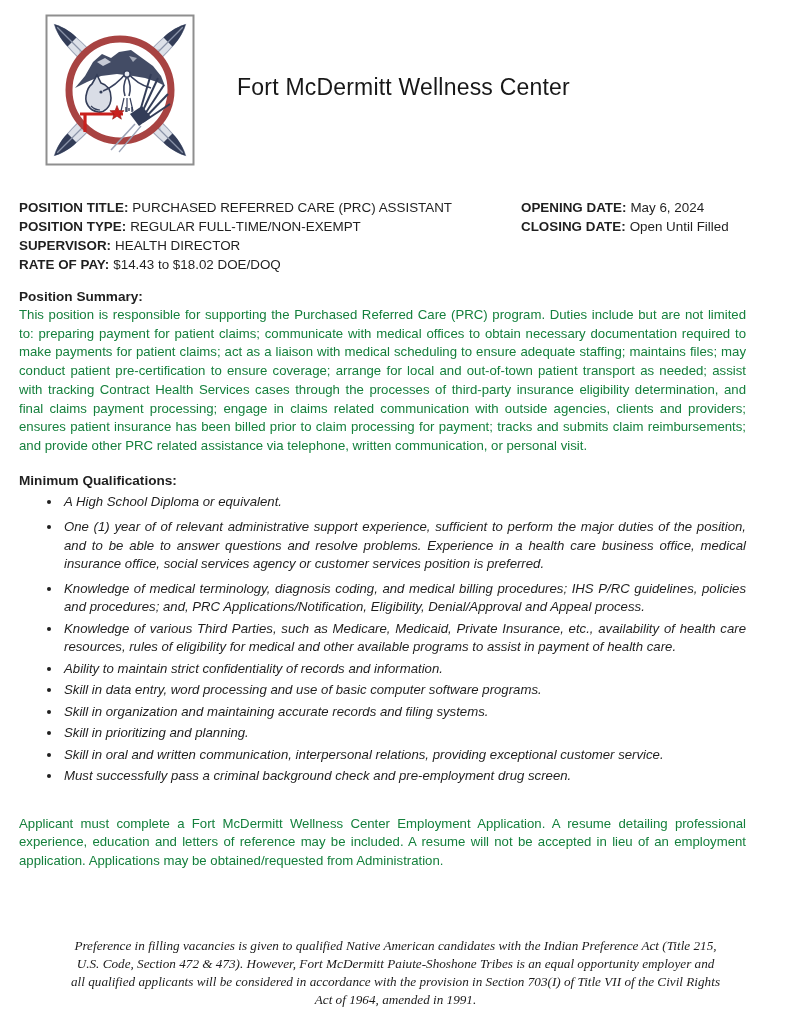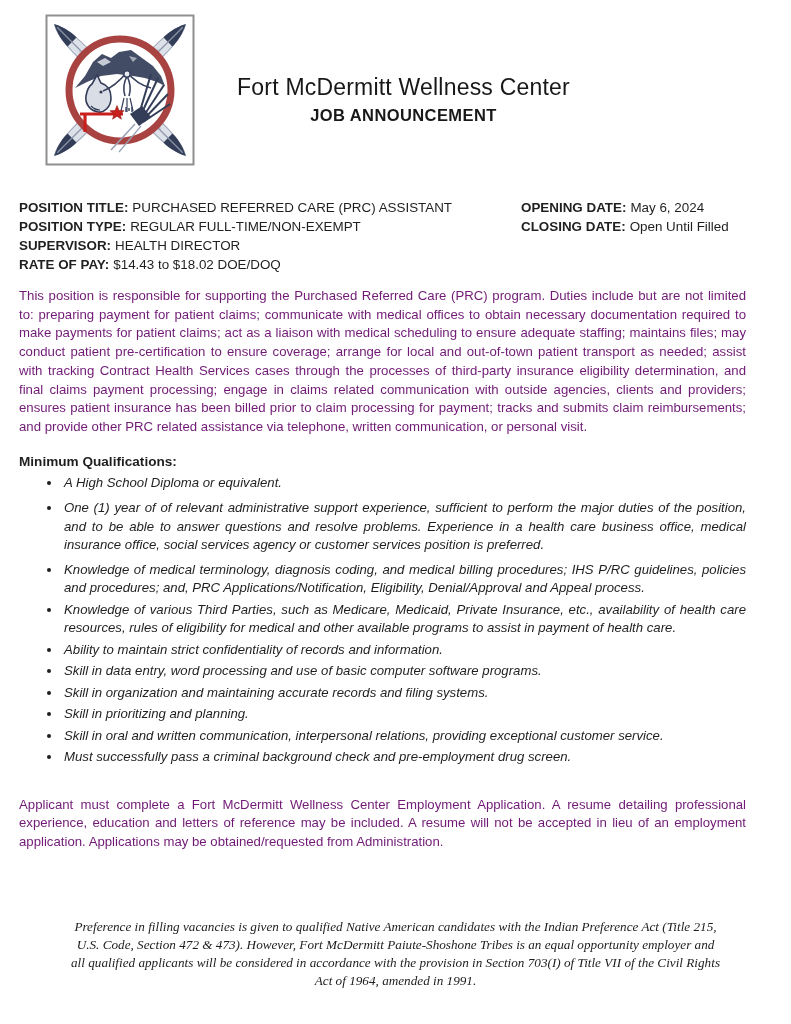--- a/index.html
+++ b/index.html
@@ -52,21 +52,21 @@
   .info-row .val { margin-left: 4px; }
   .info-right { position: absolute; left: 474px; top: 0; margin-left: 28px; }
 
   
   .sec-heading { font-weight: 700; font-size: 13.6px; line-height: 19px; }
   .summary-section { margin-top: 13px; }
   .body-par {
     font-size: 13.2px;
     line-height: 18.7px;
     text-align: justify;
-    color: #701a75;
+    color: #15803d;
   }
 
   
   .quals-section { margin-top: 15px; }
   .quals-list { margin-top: 3px; padding-left: 43px; list-style: disc; font-style: italic; }
   .quals-list li {
     font-size: 13.2px;
     line-height: 18.5px;
     text-align: justify;
     padding-left: 2px;
@@ -160,21 +160,20 @@
         <g>
           <path d="M35,100 L78,100 M40,100 L40,118" fill="none" stroke="#c9201d" stroke-width="3.2"></path>
           <polygon points="72,91.5 73.9,96.5 79.1,96.7 75,100 76.4,105.2 72,102.2 67.6,105.2 69,100 64.9,96.7 70.1,96.5" fill="#c9201d" stroke="#8f1512" stroke-width="0.6"></polygon>
           <path d="M81,93 l0,5 M84,94 l0,3 M87,93 l0,5" stroke="#333d58" stroke-width="1.4"></path>
         </g>
       </svg>
     </div>
 
     <div class="title-block">
       <div class="org-title">Fort McDermitt Wellness Center</div>
-      <div class="doc-type">JOB ANNOUNCEMENT</div>
     </div>
   </div>
 
   <div class="content">
 
     <div class="info-section">
       <div class="info-left">
         <div class="info-row">
           <span class="lbl">POSITION TITLE:</span><span class="val">PURCHASED REFERRED CARE (PRC) ASSISTANT</span>
         </div>
@@ -192,20 +191,21 @@
         <div class="info-row">
           <span class="lbl">OPENING DATE:</span><span class="val">May 6, 2024</span>
         </div>
         <div class="info-row">
           <span class="lbl">CLOSING DATE:</span><span class="val">Open Until Filled</span>
         </div>
       </div>
     </div>
 
     <div class="summary-section">
+      <div class="sec-heading">Position Summary:</div>
       <p class="body-par">This position is responsible for supporting the Purchased Referred Care (PRC) program.  Duties include but are not limited to: preparing payment for patient claims; communicate with medical offices to obtain necessary documentation required to make payments for patient claims; act as a liaison with medical scheduling to ensure adequate staffing; maintains files; may conduct patient pre-certification to ensure coverage; arrange for local and out-of-town patient transport as needed; assist with tracking Contract Health Services cases through the processes of third-party insurance eligibility determination, and final claims payment processing; engage in claims related communication with outside agencies, clients and providers; ensures patient insurance has been billed prior to claim processing for payment; tracks and submits claim reimbursements; and provide other PRC related assistance via telephone, written communication, or personal visit.</p>
     </div>
 
     <div class="quals-section">
       <div class="sec-heading">Minimum Qualifications:</div>
       <ul class="quals-list">
         <li>A High School Diploma or equivalent.</li>
         <li>One (1) year of of relevant administrative support experience, sufficient to perform the major duties of the position, and to be able to answer questions and resolve problems.  Experience in a health care business office, medical insurance office, social services agency or customer services position is preferred.</li>
         <li>Knowledge of medical terminology, diagnosis coding, and medical billing procedures; IHS P/RC guidelines, policies and procedures; and, PRC Applications/Notification, Eligibility, Denial/Approval and Appeal process.</li>
         <li>Knowledge of various Third Parties, such as Medicare, Medicaid, Private Insurance, etc., availability of health care resources, rules of eligibility for medical and other available programs to assist in payment of health care.</li>

